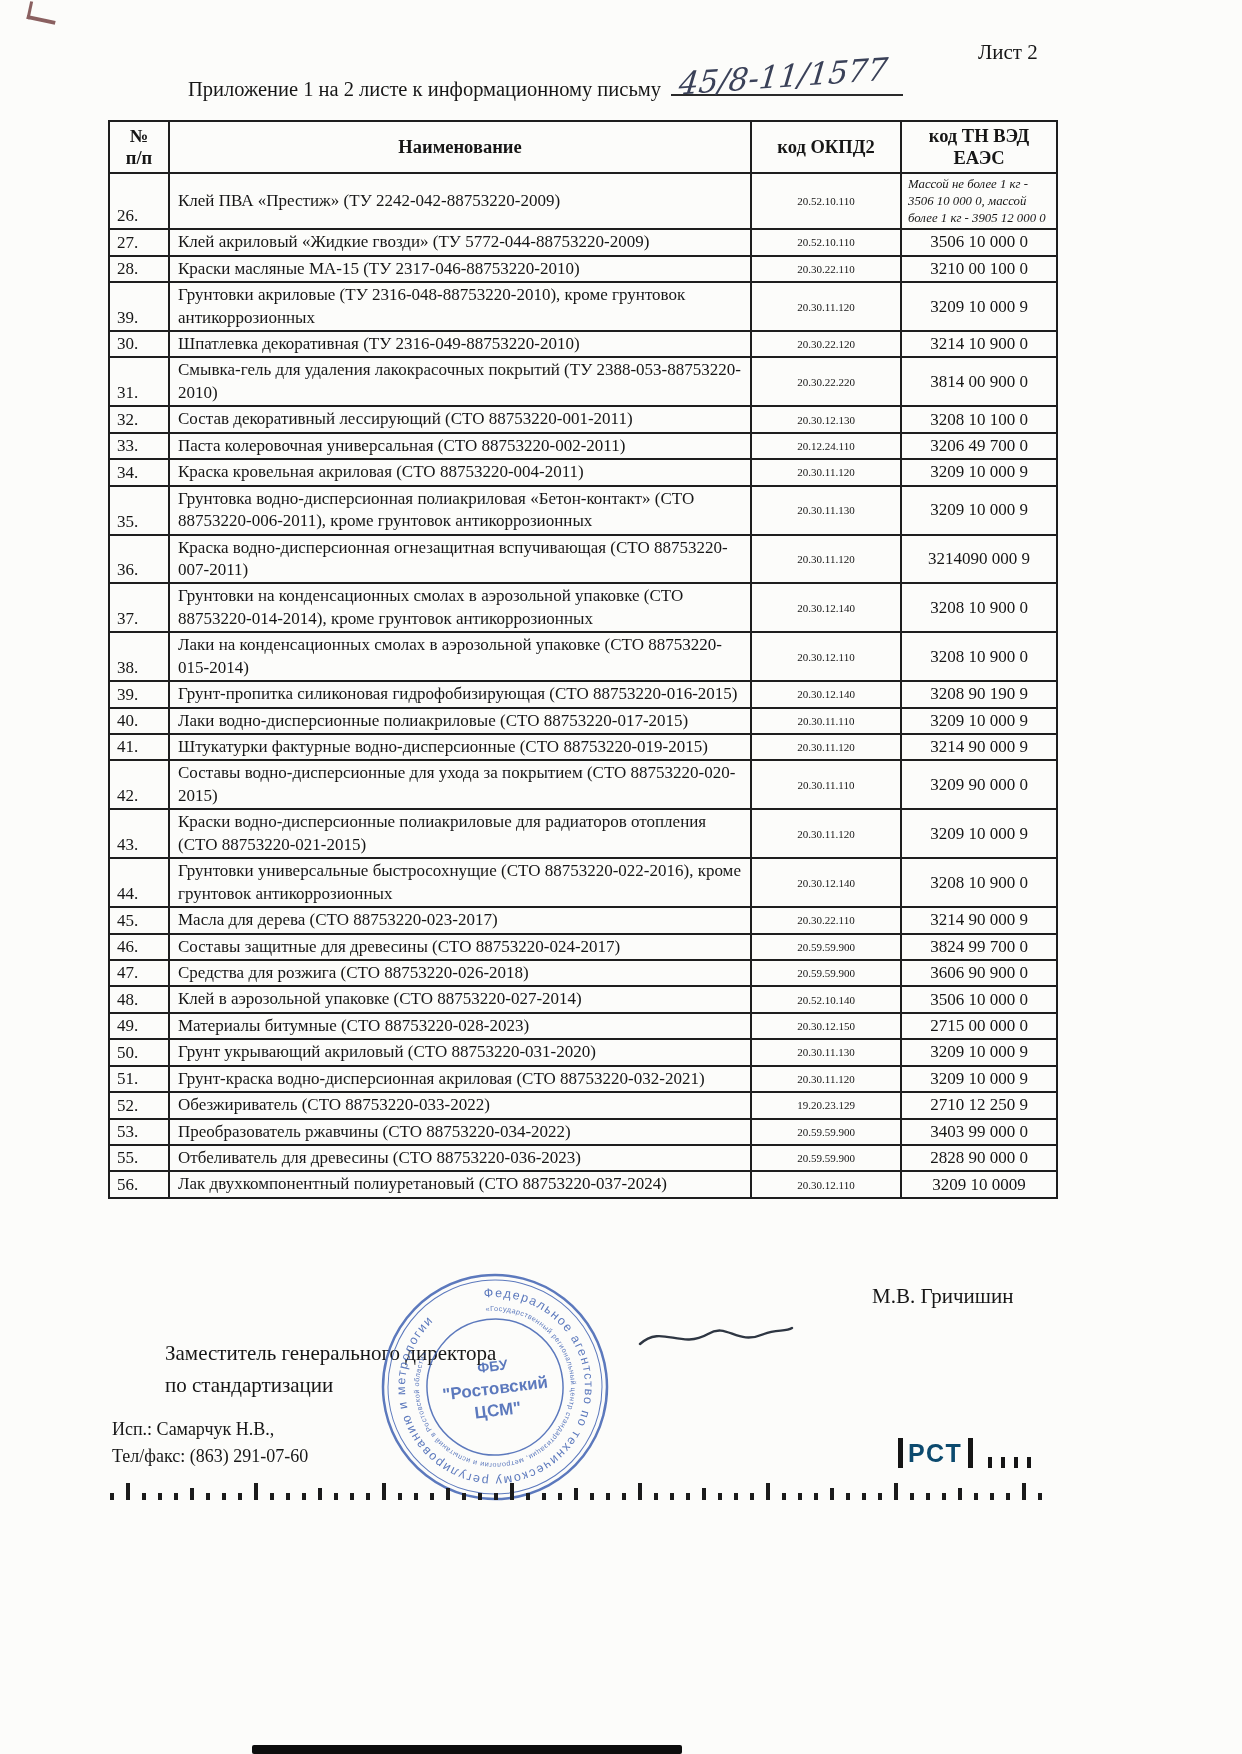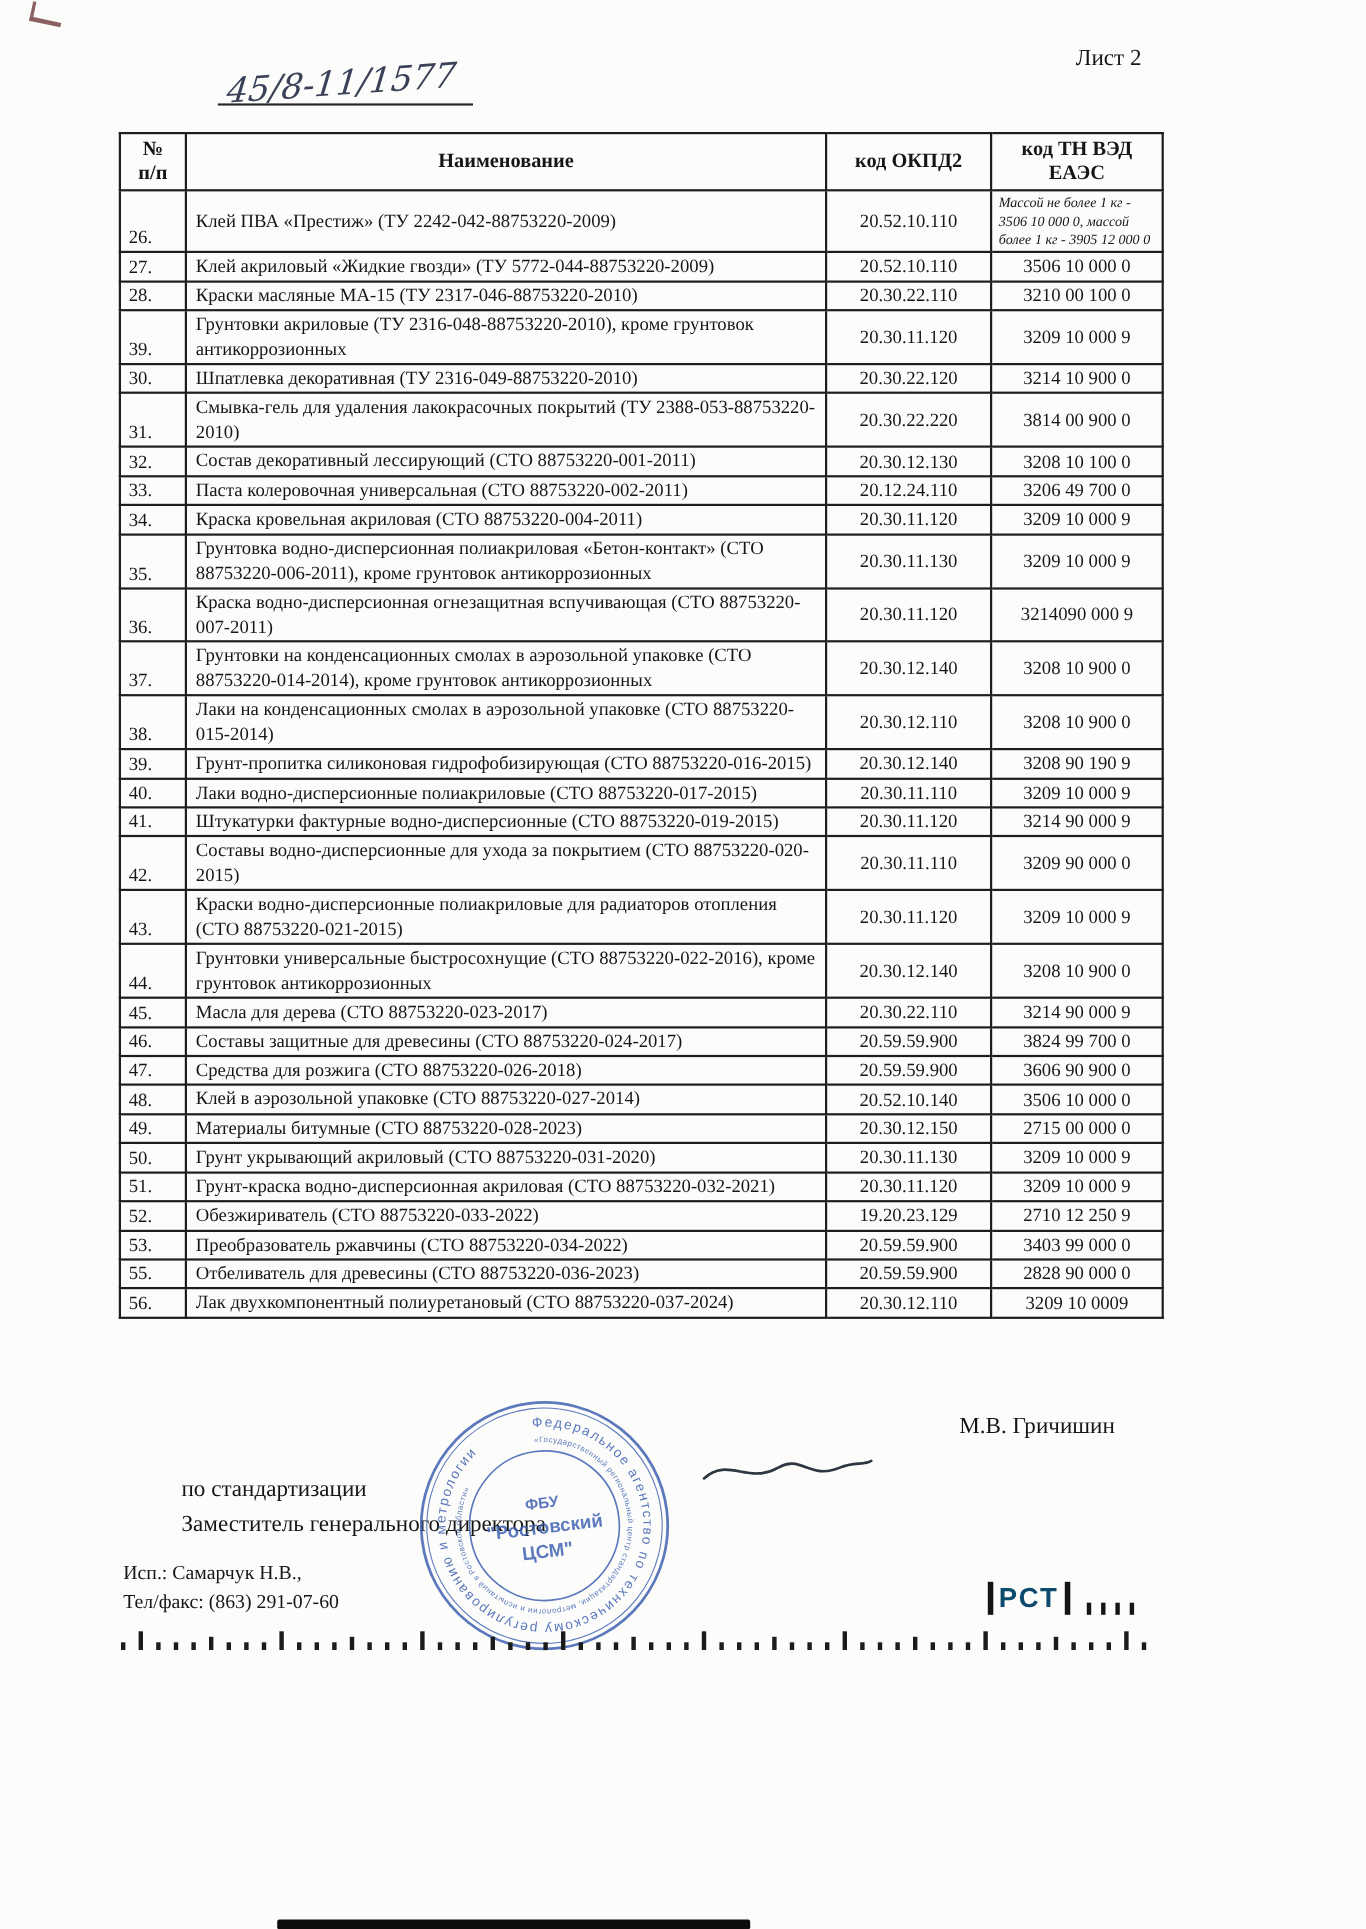--- a/index.html
+++ b/index.html
@@ -25,21 +25,21 @@
   }
   table.doc{
     position:absolute;left:108px;top:120px;width:950px;
     border-collapse:collapse;table-layout:fixed;
   }
   table.doc th, table.doc td{border:2px solid #1e1e1e;}
   table.doc th{font-size:18.5px;font-weight:bold;text-align:center;padding:3px 4px;line-height:1.2;}
   .pre{white-space:pre-line;}
   td.col-num{width:50px;font-size:17px;text-align:left;padding:1px 5px 2px 7px;vertical-align:bottom;margin-top:44px;}
   td.col-name{width:608px;font-size:17px;text-align:left;padding:1px 8px;line-height:1.32;vertical-align:middle;}
-  td.col-okpd{width:140px;font-size:17px;text-align:center;vertical-align:middle;}
+  td.col-okpd{width:140px;font-size:11px;text-align:center;vertical-align:middle;}
   td.col-tnved{width:146px;font-size:17px;text-align:center;vertical-align:middle;padding:1px 4px;}
   td.small-code{font-size:12.8px;text-align:left;line-height:1.3;padding:2px 6px;vertical-align:top;font-style:italic;}
   th.h-num{width:50px;}
   th.h-okpd{width:140px;margin-left:39px;}
   th.h-tnved{width:146px;}
 
   .signatory{position:absolute;left:165px;top:1338px;font-size:21px;line-height:1.5;}
   .sig-name{position:absolute;left:872px;top:1284px;font-size:21px;}
   .signature-svg{position:absolute;left:636px;top:1316px;}
   .executor{position:absolute;left:112px;top:1416px;font-size:18px;line-height:1.5;}
@@ -66,21 +66,21 @@
 </head>
 <body>
 
 <div class="page">
 
   <div class="scan-artifact"></div>
 
   <div class="sheet-label">Лист 2</div>
 
   <div class="appendix-line">
-    <span class="blank"><span class="handwritten">45/8-11/1577</span></span>
+    <span>Приложение 1 на 2 листе к информационному письму</span><span class="blank"><span class="handwritten">45/8-11/1577</span></span>
   </div>
 
   <table class="doc">
     <thead>
       <tr>
         <th class="h-num pre">№
 п/п</th>
         <th class="h-name">Наименование</th>
         <th class="h-okpd">код ОКПД2</th>
         <th class="h-tnved pre">код ТН ВЭД
@@ -265,22 +265,22 @@
         <tr>
           <td class="col-num">56.</td>
           <td class="col-name">Лак двухкомпонентный полиуретановый (СТО 88753220-037-2024)</td>
           <td class="col-okpd">20.30.12.110</td>
           <td class="col-tnved">3209 10 0009</td>
         </tr>
       </tbody>
   </table>
 
   <div class="signatory">
+    <div>Заместитель генерального директора</div>
     <div>по стандартизации</div>
-    <div>Заместитель генерального директора</div>
   </div>
 
   <svg class="signature-svg" width="160" height="44" viewBox="0 0 160 44">
     <path d="M4,28 C26,8 44,34 72,18 C92,6 100,30 128,18 C140,13 150,16 156,12" fill="none" stroke="#2e3642" stroke-width="2.4" stroke-linecap="round"></path>
   </svg>
 
   <div class="sig-name">М.В. Гричишин</div>
 
   <div class="executor">
     <div>Исп.: Самарчук Н.В.,</div>

